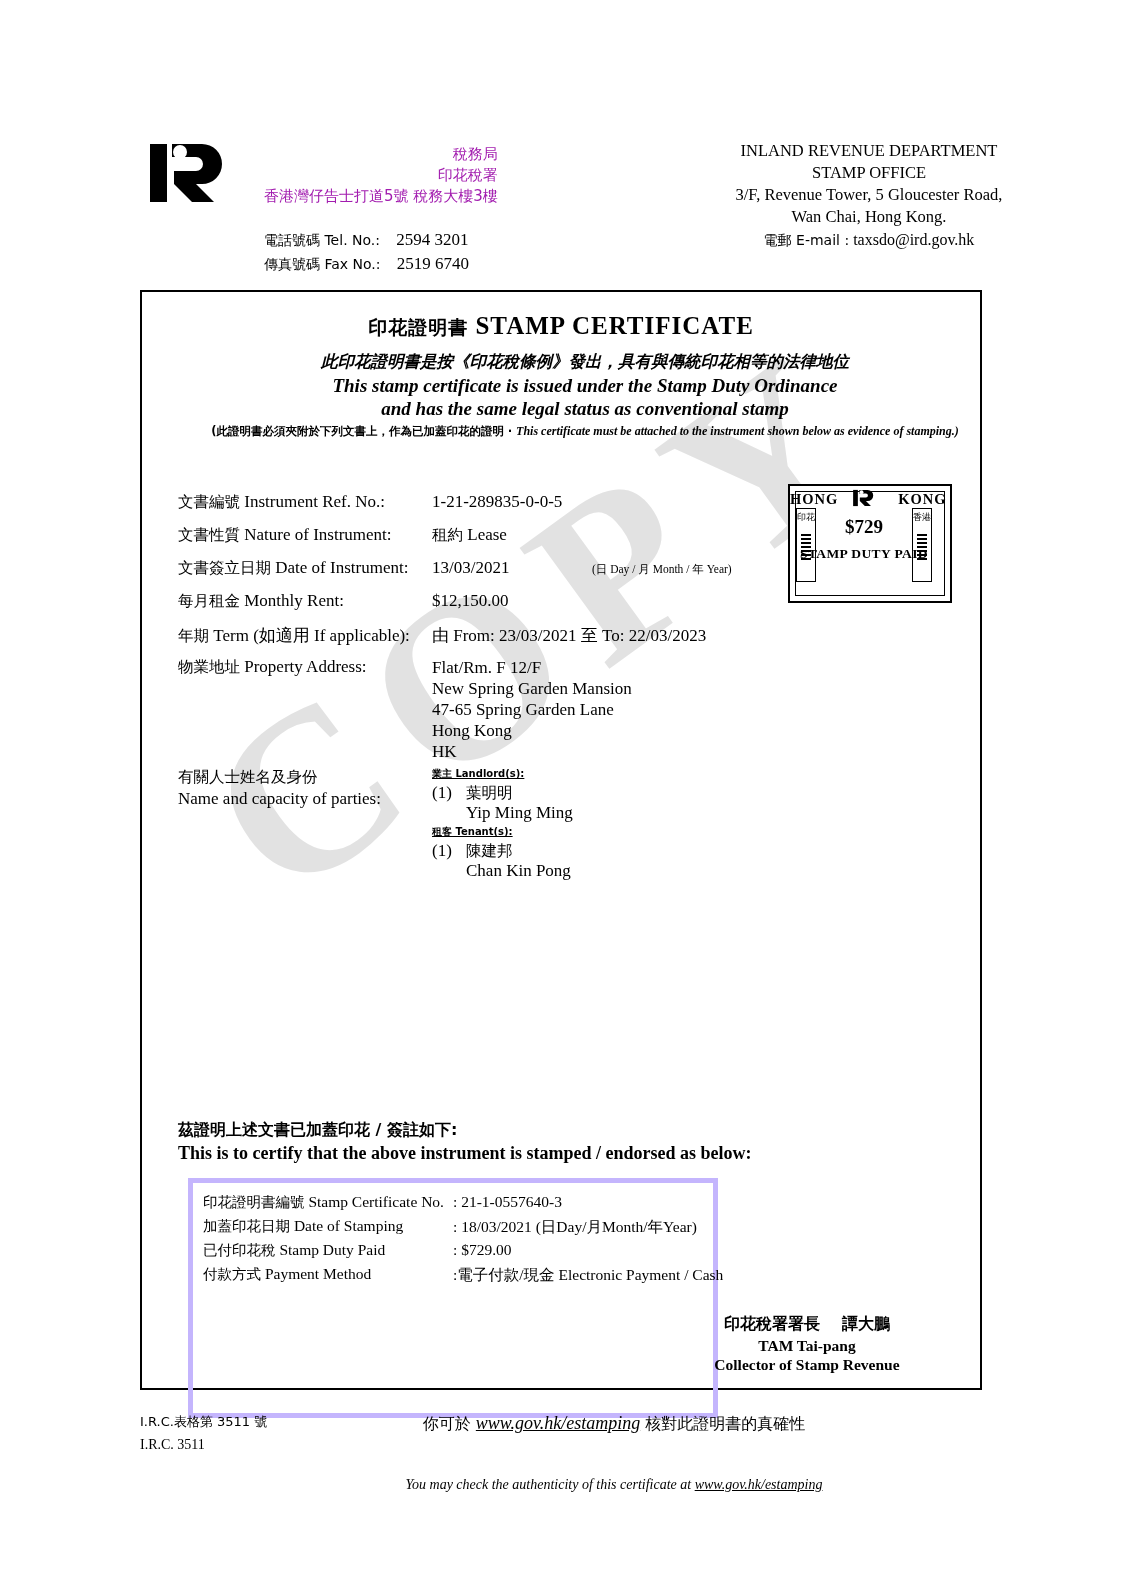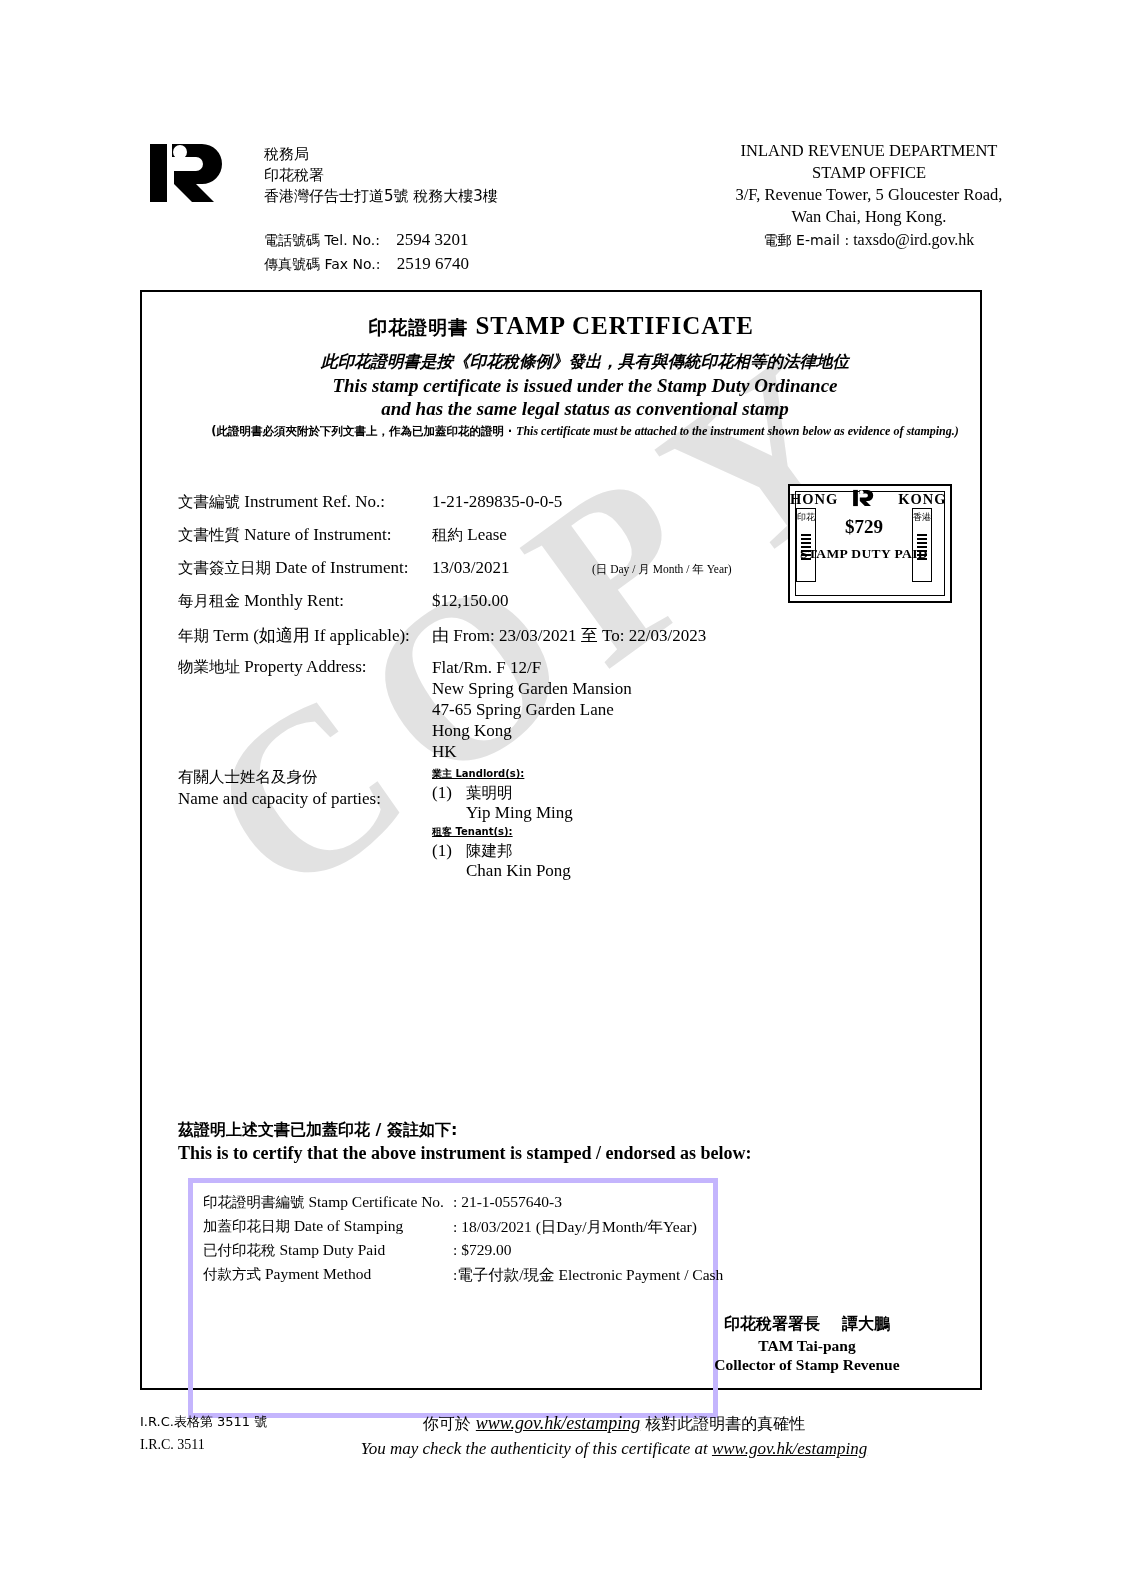--- a/index.html
+++ b/index.html
@@ -71,21 +71,22 @@
   }
   .logo svg { display: block; }
 
   .hdr-cn {
     position: absolute;
     left: 240px;
     top: 16px;
     font-family: "DejaVu Sans", sans-serif;
     font-size: 15px;
     line-height: 21px;
-    color: #000000;
+    color: #a21caf;
+    text-align: right;
   }
   .hdr-tel {
     position: absolute;
     left: 240px;
     top: 100px;
     font-size: 17px;
     line-height: 23px;
   }
   .hdr-tel .lbl { font-family: "DejaVu Sans", sans-serif; font-size: 14px; }
   .hdr-tel .num { display: inline-block; margin-left: 12px; }
@@ -381,23 +382,24 @@
     width: 700px;
     text-align: center;
   }
   .footer .fnotes .r1 {
     font-size: 18px;
     font-style: italic;
     line-height: 26px;
   }
   .footer .fnotes .r1 .zh { font-family: "DejaVu Sans", sans-serif; font-size: 16px; font-style: normal; }
   .footer .fnotes .r2 {
-    font-size: 17px;
+    font-size: 14px;
     font-style: italic;
     line-height: 24px;
+    margin-top: 36px;
   }
   .ul { text-decoration: underline; }
 </style>
 </head>
 <body>
 
 <div class="page">
   <div class="sheet">
 
     <div class="watermark">

